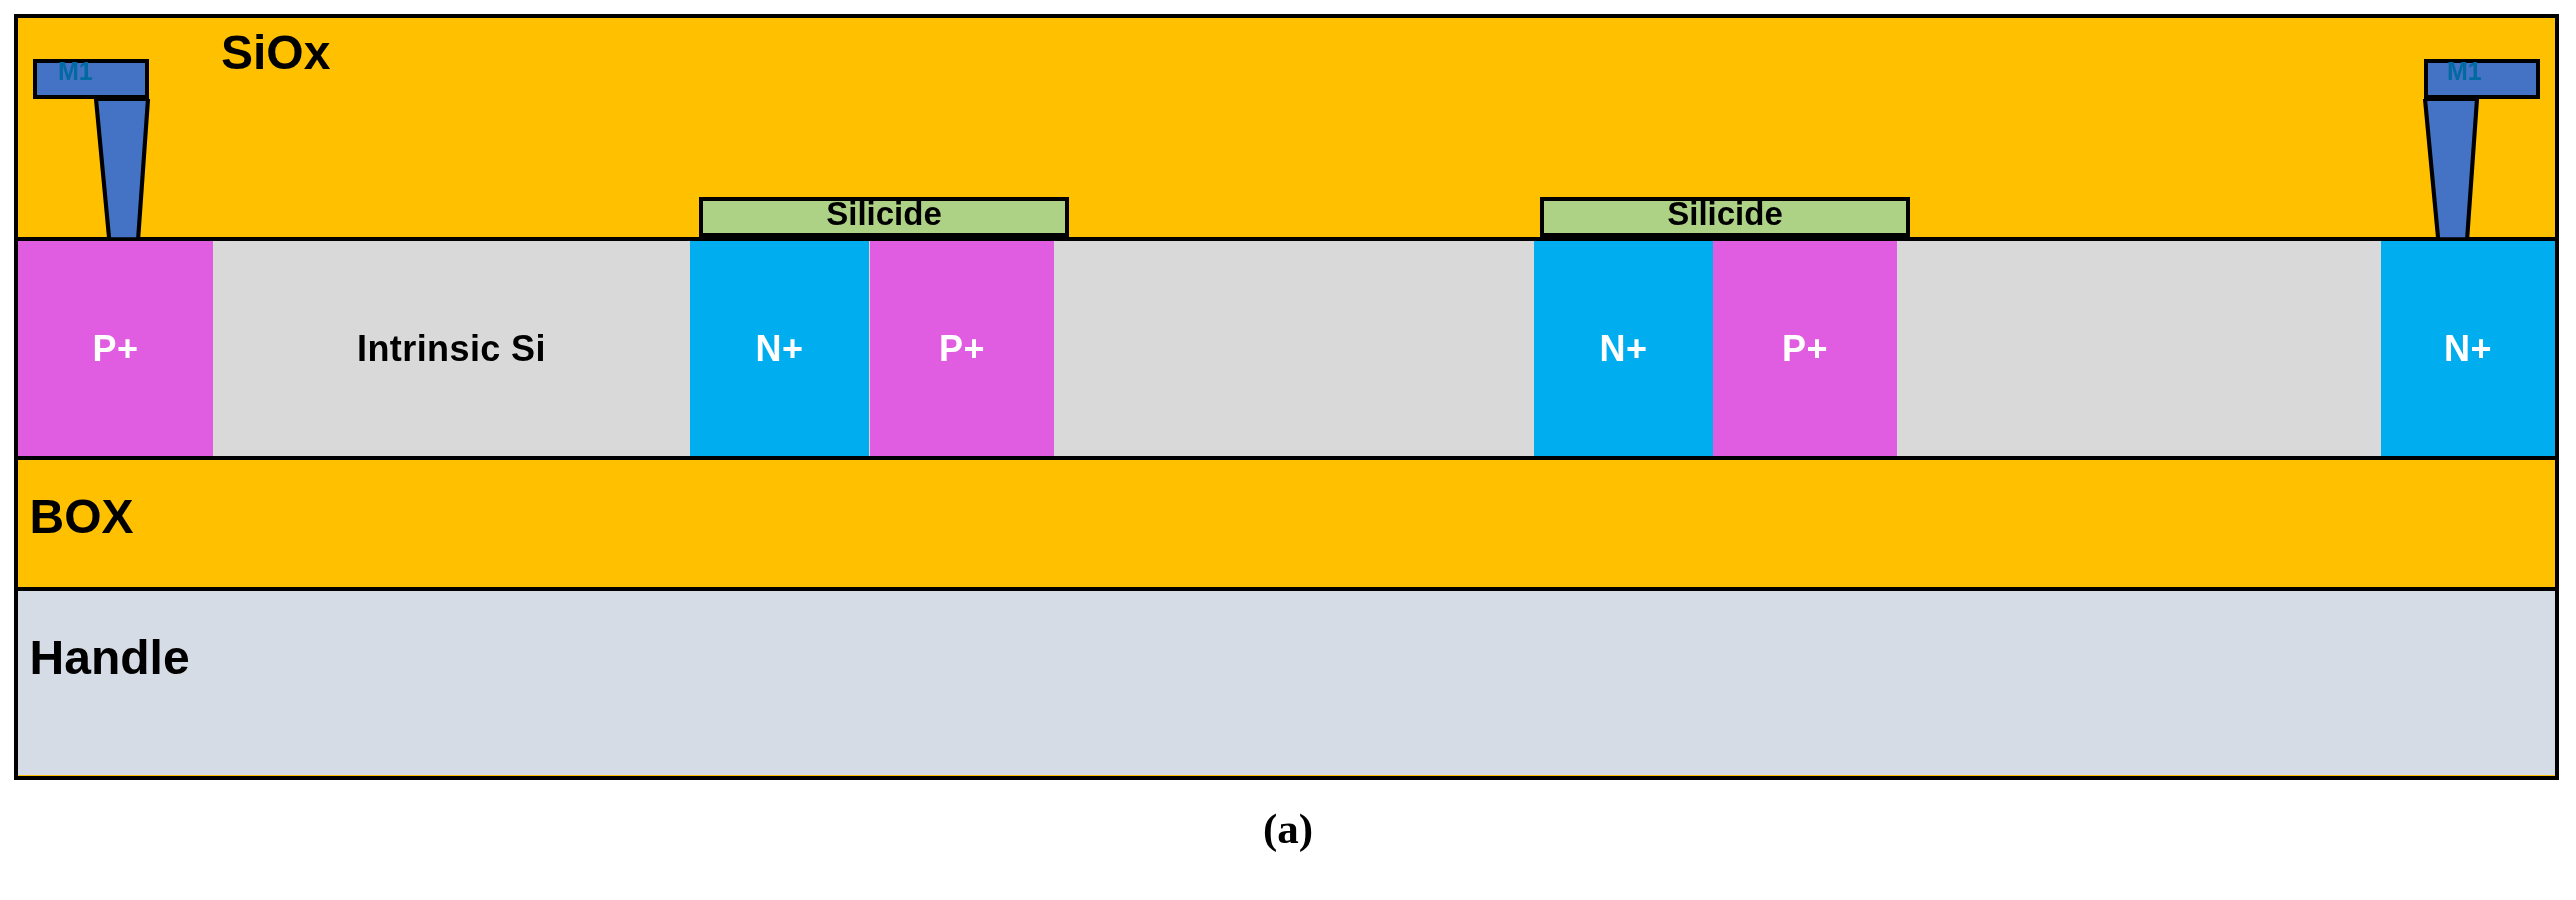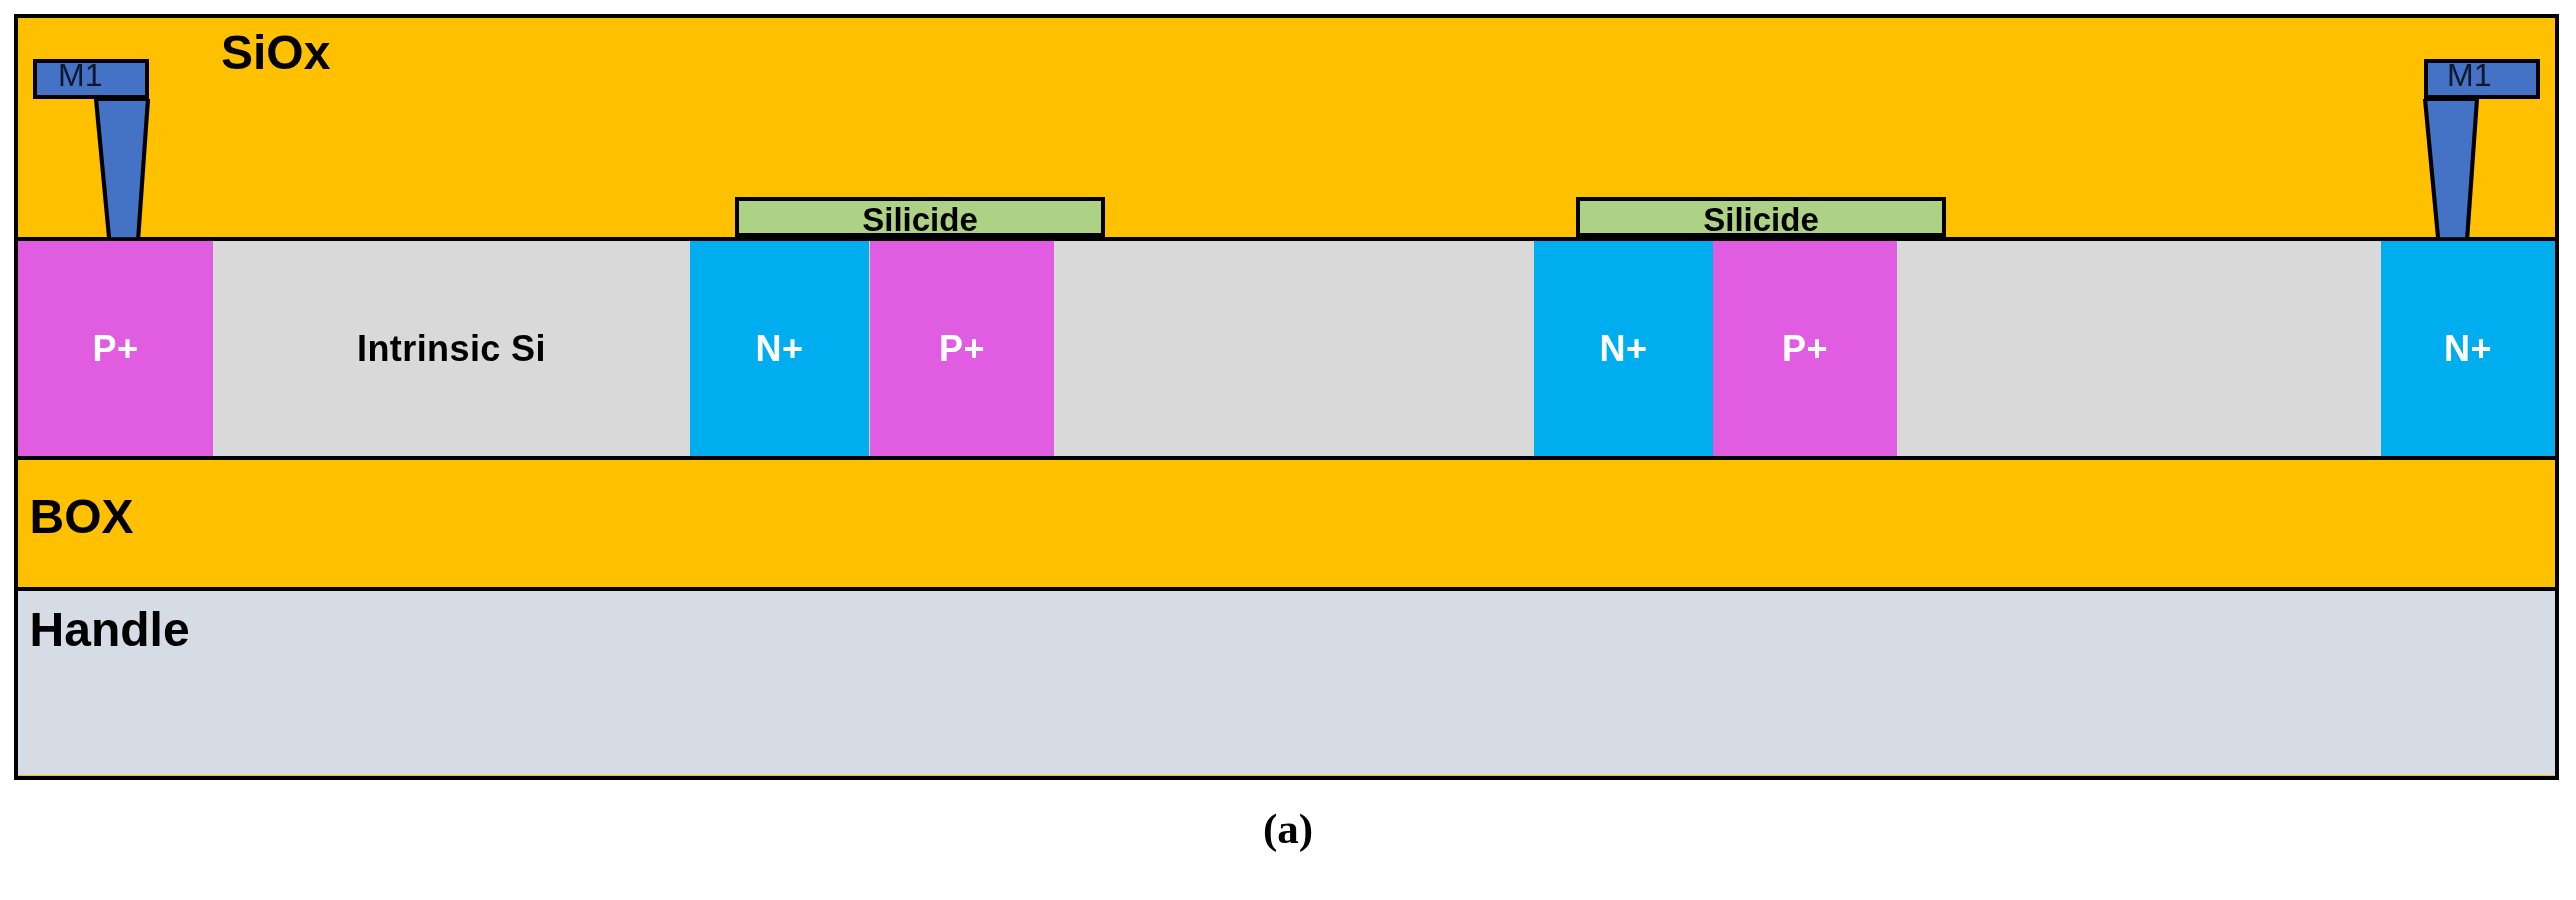--- a/index.html
+++ b/index.html
@@ -40,40 +40,40 @@
   .region.intrinsic{background:#d9d9d9;color:#000000;font-weight:700;font-size:36px;border-radius:12px;}
   .region.intrinsic .region-label{color:#000;}
 
   
   .silicide{
     position:absolute;
     height:40px;
     background:#aed285;
     border:4.1px solid #000;
     box-sizing:border-box;
-    display:flex;align-items:flex-start;justify-content:center;
-    font-size:33px;color:#000;font-weight:600;margin-left:36px;
+    display:flex;align-items:flex-end;justify-content:center;
+    font-size:33px;color:#000;font-weight:600;
   }
 
   
   .m1{position:absolute;}
   .m1-bar{
     position:absolute;
     height:40px;
     background:#4472c4;
     border:4.1px solid #000;
     box-sizing:border-box;
   }
   .m1-via{position:absolute;}
   .m1-via svg{display:block;}
   .m1-label{
     position:absolute;
-    color:#0f172a;
-    font-size:32px;
-    font-weight:400;
+    color:#0369a1;
+    font-size:25px;
+    font-weight:700;
     white-space:nowrap;
     pointer-events:none;
   }
 
   
   .layer-label{
     position:absolute;
     color:#000000;
     font-size:48px;
     font-weight:600;
@@ -156,20 +156,20 @@
       <div class="m1-via" style="left:2402px;top:81px;width:62px;height:142px;">
         <svg width="62" height="142" viewBox="0 0 75 172" xmlns="http://www.w3.org/2000/svg">
           <polygon points="6,0 69,0 57,170 22,170" fill="#4472c4" stroke="#000000" stroke-width="5" stroke-linejoin="miter"></polygon>
         </svg>
       </div>
       <div class="m1-label" style="left:2429px;top:39px;">M1</div>
     </div>
 
     <div class="layer-label" style="left:203px;top:6.6px;">SiOx</div>
     <div class="layer-label" style="left:11.6px;top:453px;margin-top:18px;">BOX</div>
-    <div class="layer-label" style="left:11.6px;top:584px;">Handle</div>
+    <div class="layer-label" style="left:11.6px;top:612px;">Handle</div>
 
   </div>
 
   <div id="caption">(a)</div>
 
 </div>
 
 
 </body></html>

